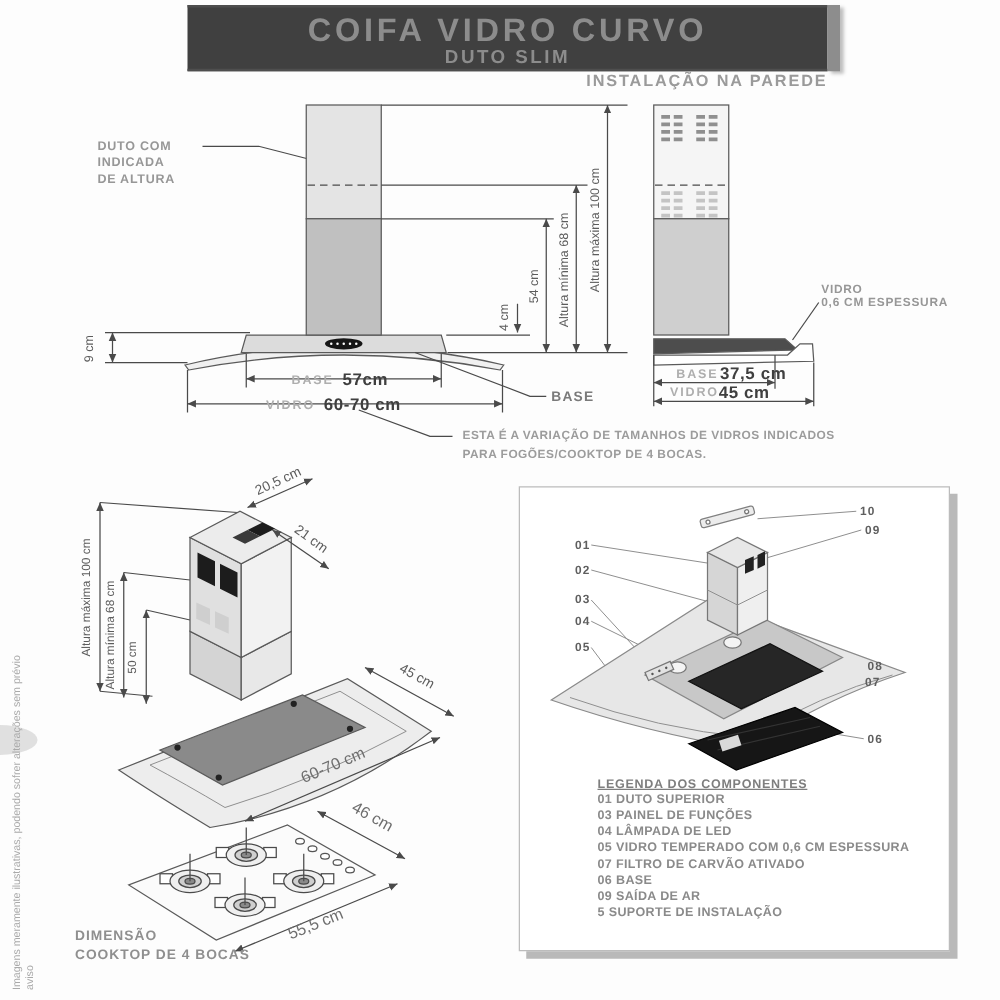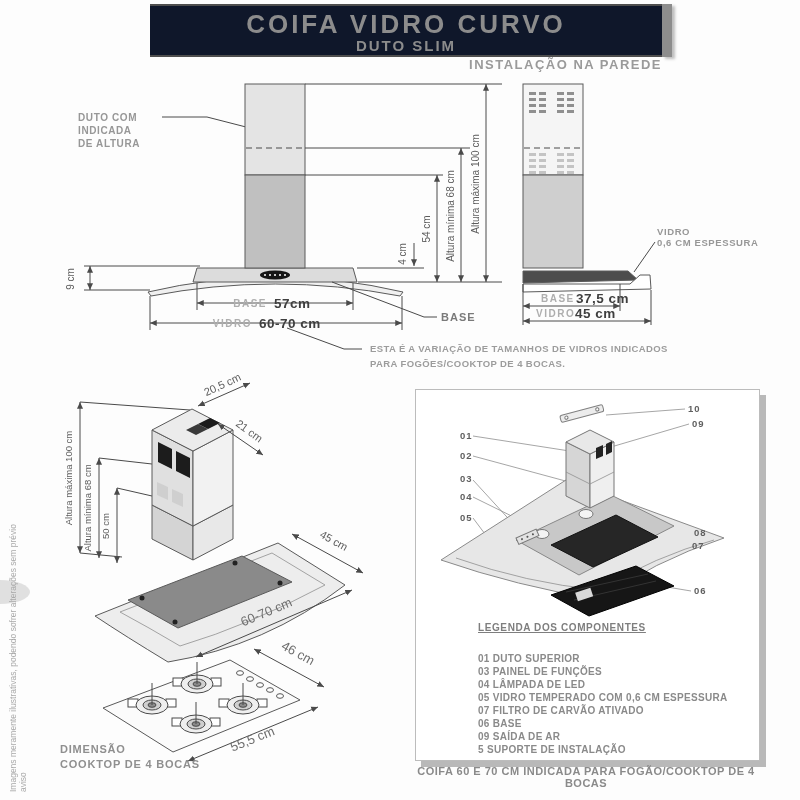--- a/index.html
+++ b/index.html
@@ -1,41 +1,41 @@
 <!DOCTYPE html>
 <html><head>
 <meta charset="utf-8">
 <style>
   html,body{margin:0;padding:0;background:#fff;}
   #page{position:relative;width:800px;height:800px;background:#fdfdfd;overflow:hidden;
         font-family:"Liberation Sans",sans-serif;}
   .abs{position:absolute;}
   
   .title-box{left:150px;top:4px;width:512px;height:49px;border-top:2px solid #4e4e4e;
-             border-bottom:2px solid #4e4e4e;background:#0f172a;text-align:center;}
+             border-bottom:2px solid #4e4e4e;background:#404040;text-align:center;}
   .title-end{position:absolute;right:-10px;top:-2px;width:10px;height:53px;background:#8d8d8d;
              box-shadow:3px 2px 3px rgba(0,0,0,.25);}
   .main-title{margin-top:3px;font-size:26px;font-weight:bold;letter-spacing:3px;color:#8c8c8c;}
   .sub-title{margin-top:-3px;font-size:15px;font-weight:bold;letter-spacing:2px;color:#8c8c8c;text-align:center;}
   .section-title{left:150px;top:57px;width:512px;text-align:right;font-size:13px;
              font-weight:bold;letter-spacing:1.5px;color:#9a9a9a;}
   
   .glabel{font-weight:bold;color:#979797;font-size:10px;letter-spacing:.6px;line-height:13px;}
   .note{left:370px;top:341px;font-weight:bold;color:#9c9c9c;font-size:9.5px;
         letter-spacing:.4px;line-height:15px;}
   .iso-caption{left:60px;top:742px;font-weight:bold;color:#8f8f8f;font-size:11px;
         letter-spacing:.8px;line-height:15px;}
   .vnote{left:8px;top:792px;width:274px;transform:rotate(-90deg);transform-origin:0 0;
         font-size:8.5px;color:#a9a9a9;}
   
   .panel{left:415px;top:389px;width:343px;height:370px;background:#fff;
          border:1px solid #bcbcbc;box-shadow:6px 6px 0 rgba(130,130,130,.55);}
   .legend{left:62px;top:232px;width:275px;color:#8a8a8a;}
   .legend-title{font-size:10px;font-weight:bold;letter-spacing:.6px;text-decoration:underline;
-         color:#7e7e7e;margin-bottom:19px;}
+         color:#7e7e7e;margin-bottom:0;}
   .legend-item{font-size:10px;font-weight:bold;letter-spacing:.3px;line-height:13px;}
   .footer-caption{left:413px;top:765px;width:346px;text-align:center;font-size:11px;
          font-weight:bold;letter-spacing:.5px;color:#8a8a8a;}
   
   svg{position:absolute;left:0;top:0;}
   svg text{font-family:"Liberation Sans",sans-serif;}
   .ln{stroke:#4a4a4a;stroke-width:1;fill:none;}
   .thin{stroke:#8f8f8f;stroke-width:.8;fill:none;}
   .dash{stroke-dasharray:6 4;}
   .shape{stroke:#5a5a5a;stroke-width:1;}
@@ -353,17 +353,16 @@
       <div class="legend-item">03 PAINEL DE FUNÇÕES</div>
       <div class="legend-item">04 LÂMPADA DE LED</div>
       <div class="legend-item">05 VIDRO TEMPERADO COM 0,6 CM ESPESSURA</div>
       <div class="legend-item">07 FILTRO DE CARVÃO ATIVADO</div>
       <div class="legend-item">06 BASE</div>
       <div class="legend-item">09 SAÍDA DE AR</div>
       <div class="legend-item">5 SUPORTE DE INSTALAÇÃO</div>
     </div>
   </div>
 
-  <div class="abs footer-caption">COIFA 60 E 70 CM INDICADA PARA FOGÃO/COOKTOP DE 4 BOCAS</div>
 
   <div class="abs vnote">Imagens meramente ilustrativas, podendo sofrer alterações sem prévio aviso</div>
 
 </div>
 
 </body></html>

